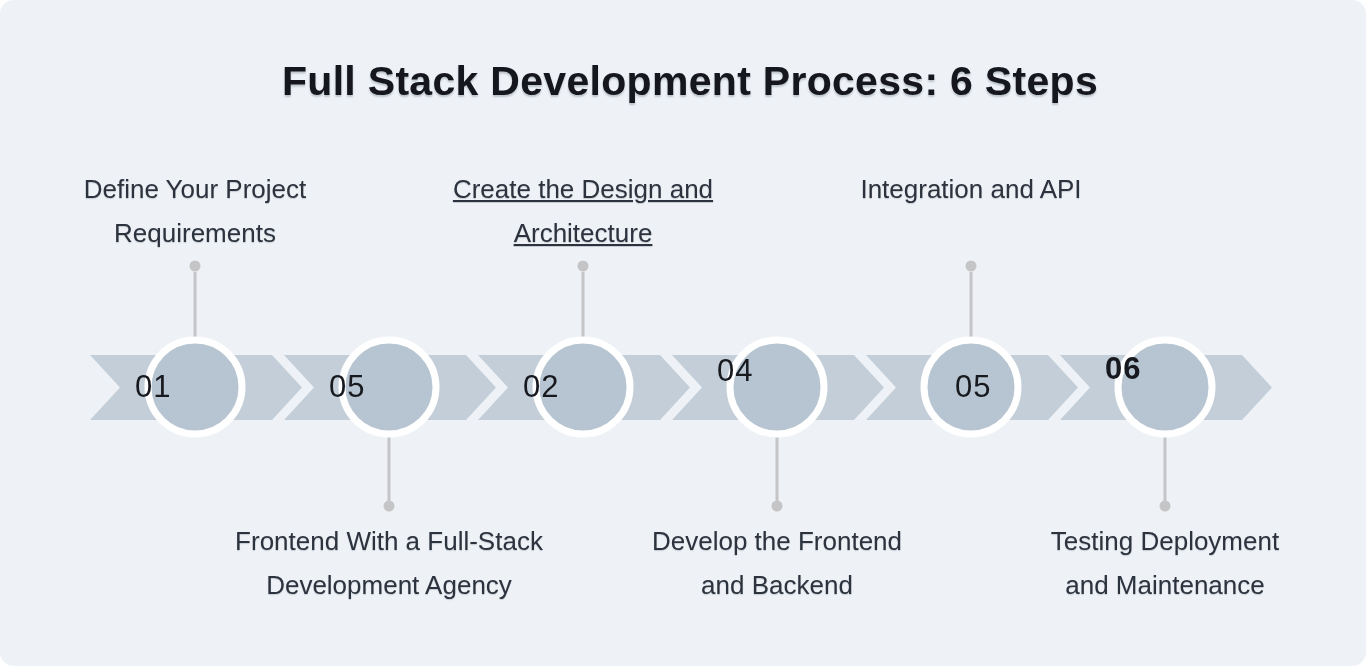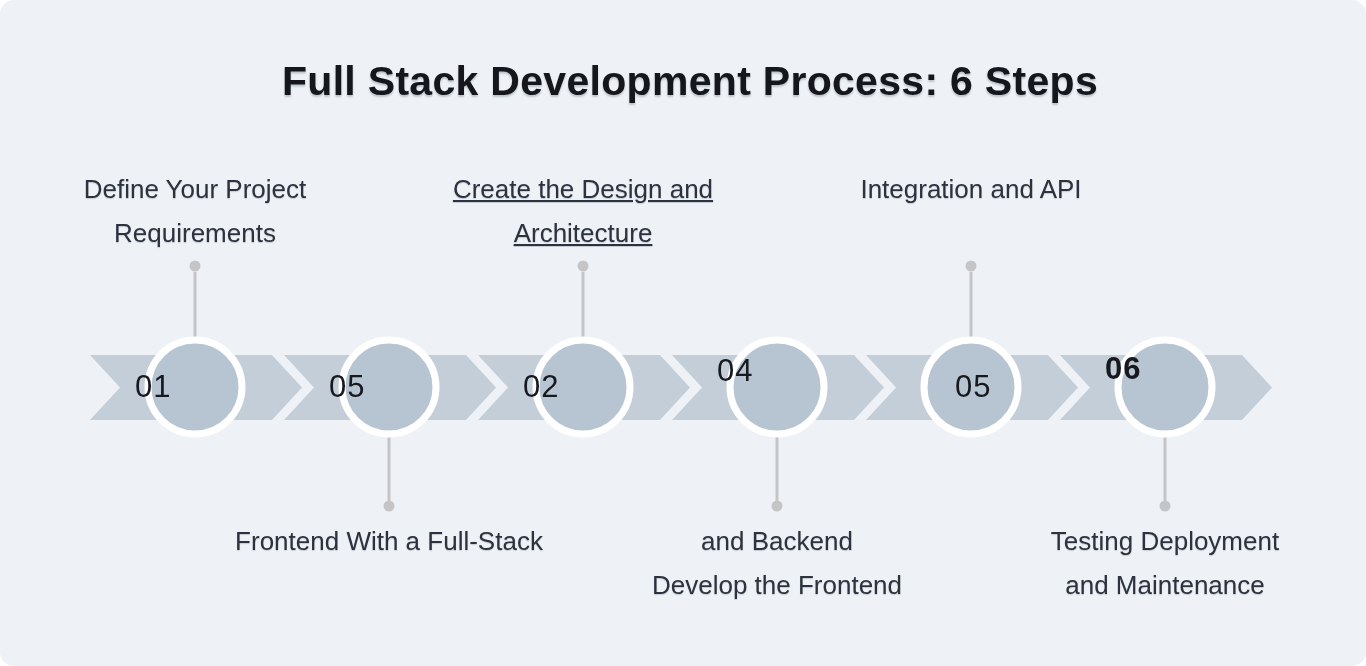--- a/index.html
+++ b/index.html
@@ -65,30 +65,31 @@
     </svg>
   <div id="steps-layer">
       <div class="step-number" style="left: 135px; top: 366px;">01</div>
       <div class="step-label" style="left: -15px; top: 167px;">
         <div>Define Your Project</div>
         <div>Requirements</div>
       </div>
       <div class="step-number" style="left: 329px; top: 366px;">05</div>
       <div class="step-label" style="left: 179px; top: 519px;">
         <div>Frontend With a Full-Stack</div>
+        <div>Development Agency</div>
       </div>
       <div class="step-number" style="left: 523px; top: 366px;">02</div>
       <div class="step-label" style="left: 373px; top: 167px; text-decoration: underline;">
         <div>Create the Design and</div>
         <div>Architecture</div>
       </div>
       <div class="step-number" style="left: 717px; top: 350px;">04</div>
       <div class="step-label" style="left: 567px; top: 519px;">
+        <div>Develop the Frontend</div>
         <div>and Backend</div>
-        <div>Develop the Frontend</div>
       </div>
       <div class="step-number" style="left: 955px; top: 366px;">05</div>
       <div class="step-label" style="left: 761px; top: 167px;">
         <div>Integration and API</div>
       </div>
       <div class="step-number" style="left: 1105px; top: 348px; font-weight: bold;">06</div>
       <div class="step-label" style="left: 955px; top: 519px;">
         <div>Testing Deployment</div>
         <div>and Maintenance</div>
       </div>

